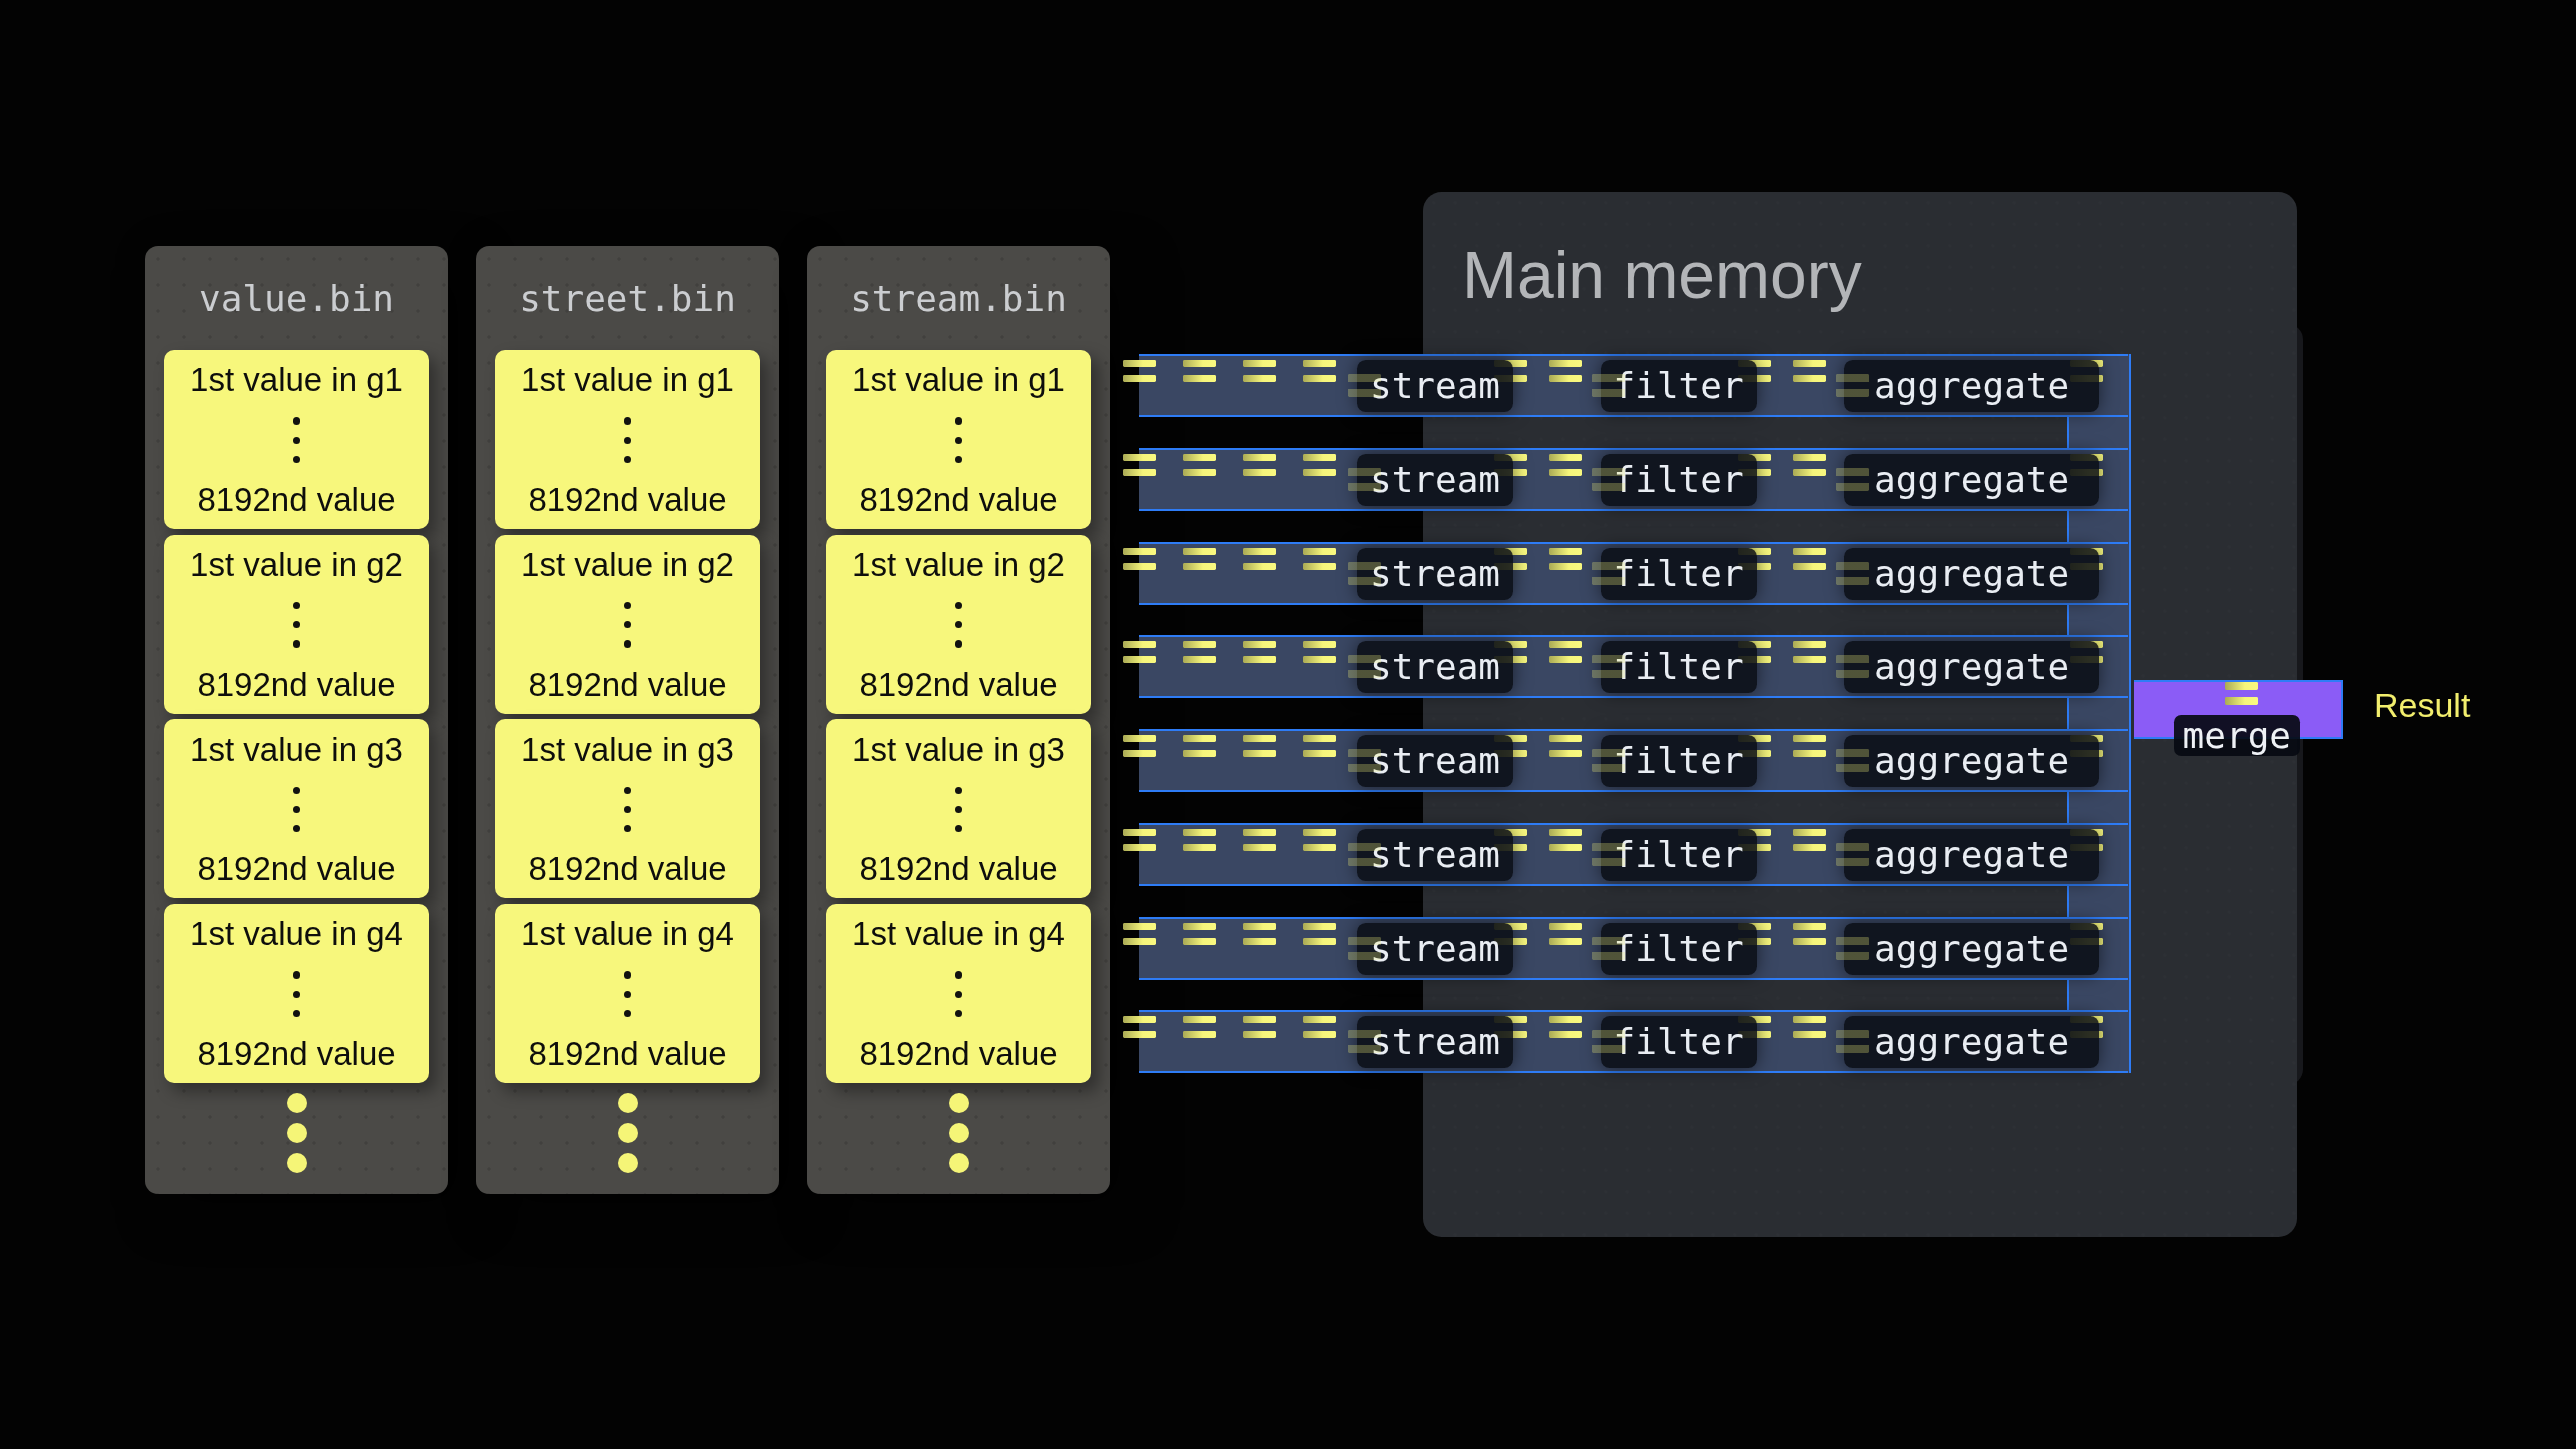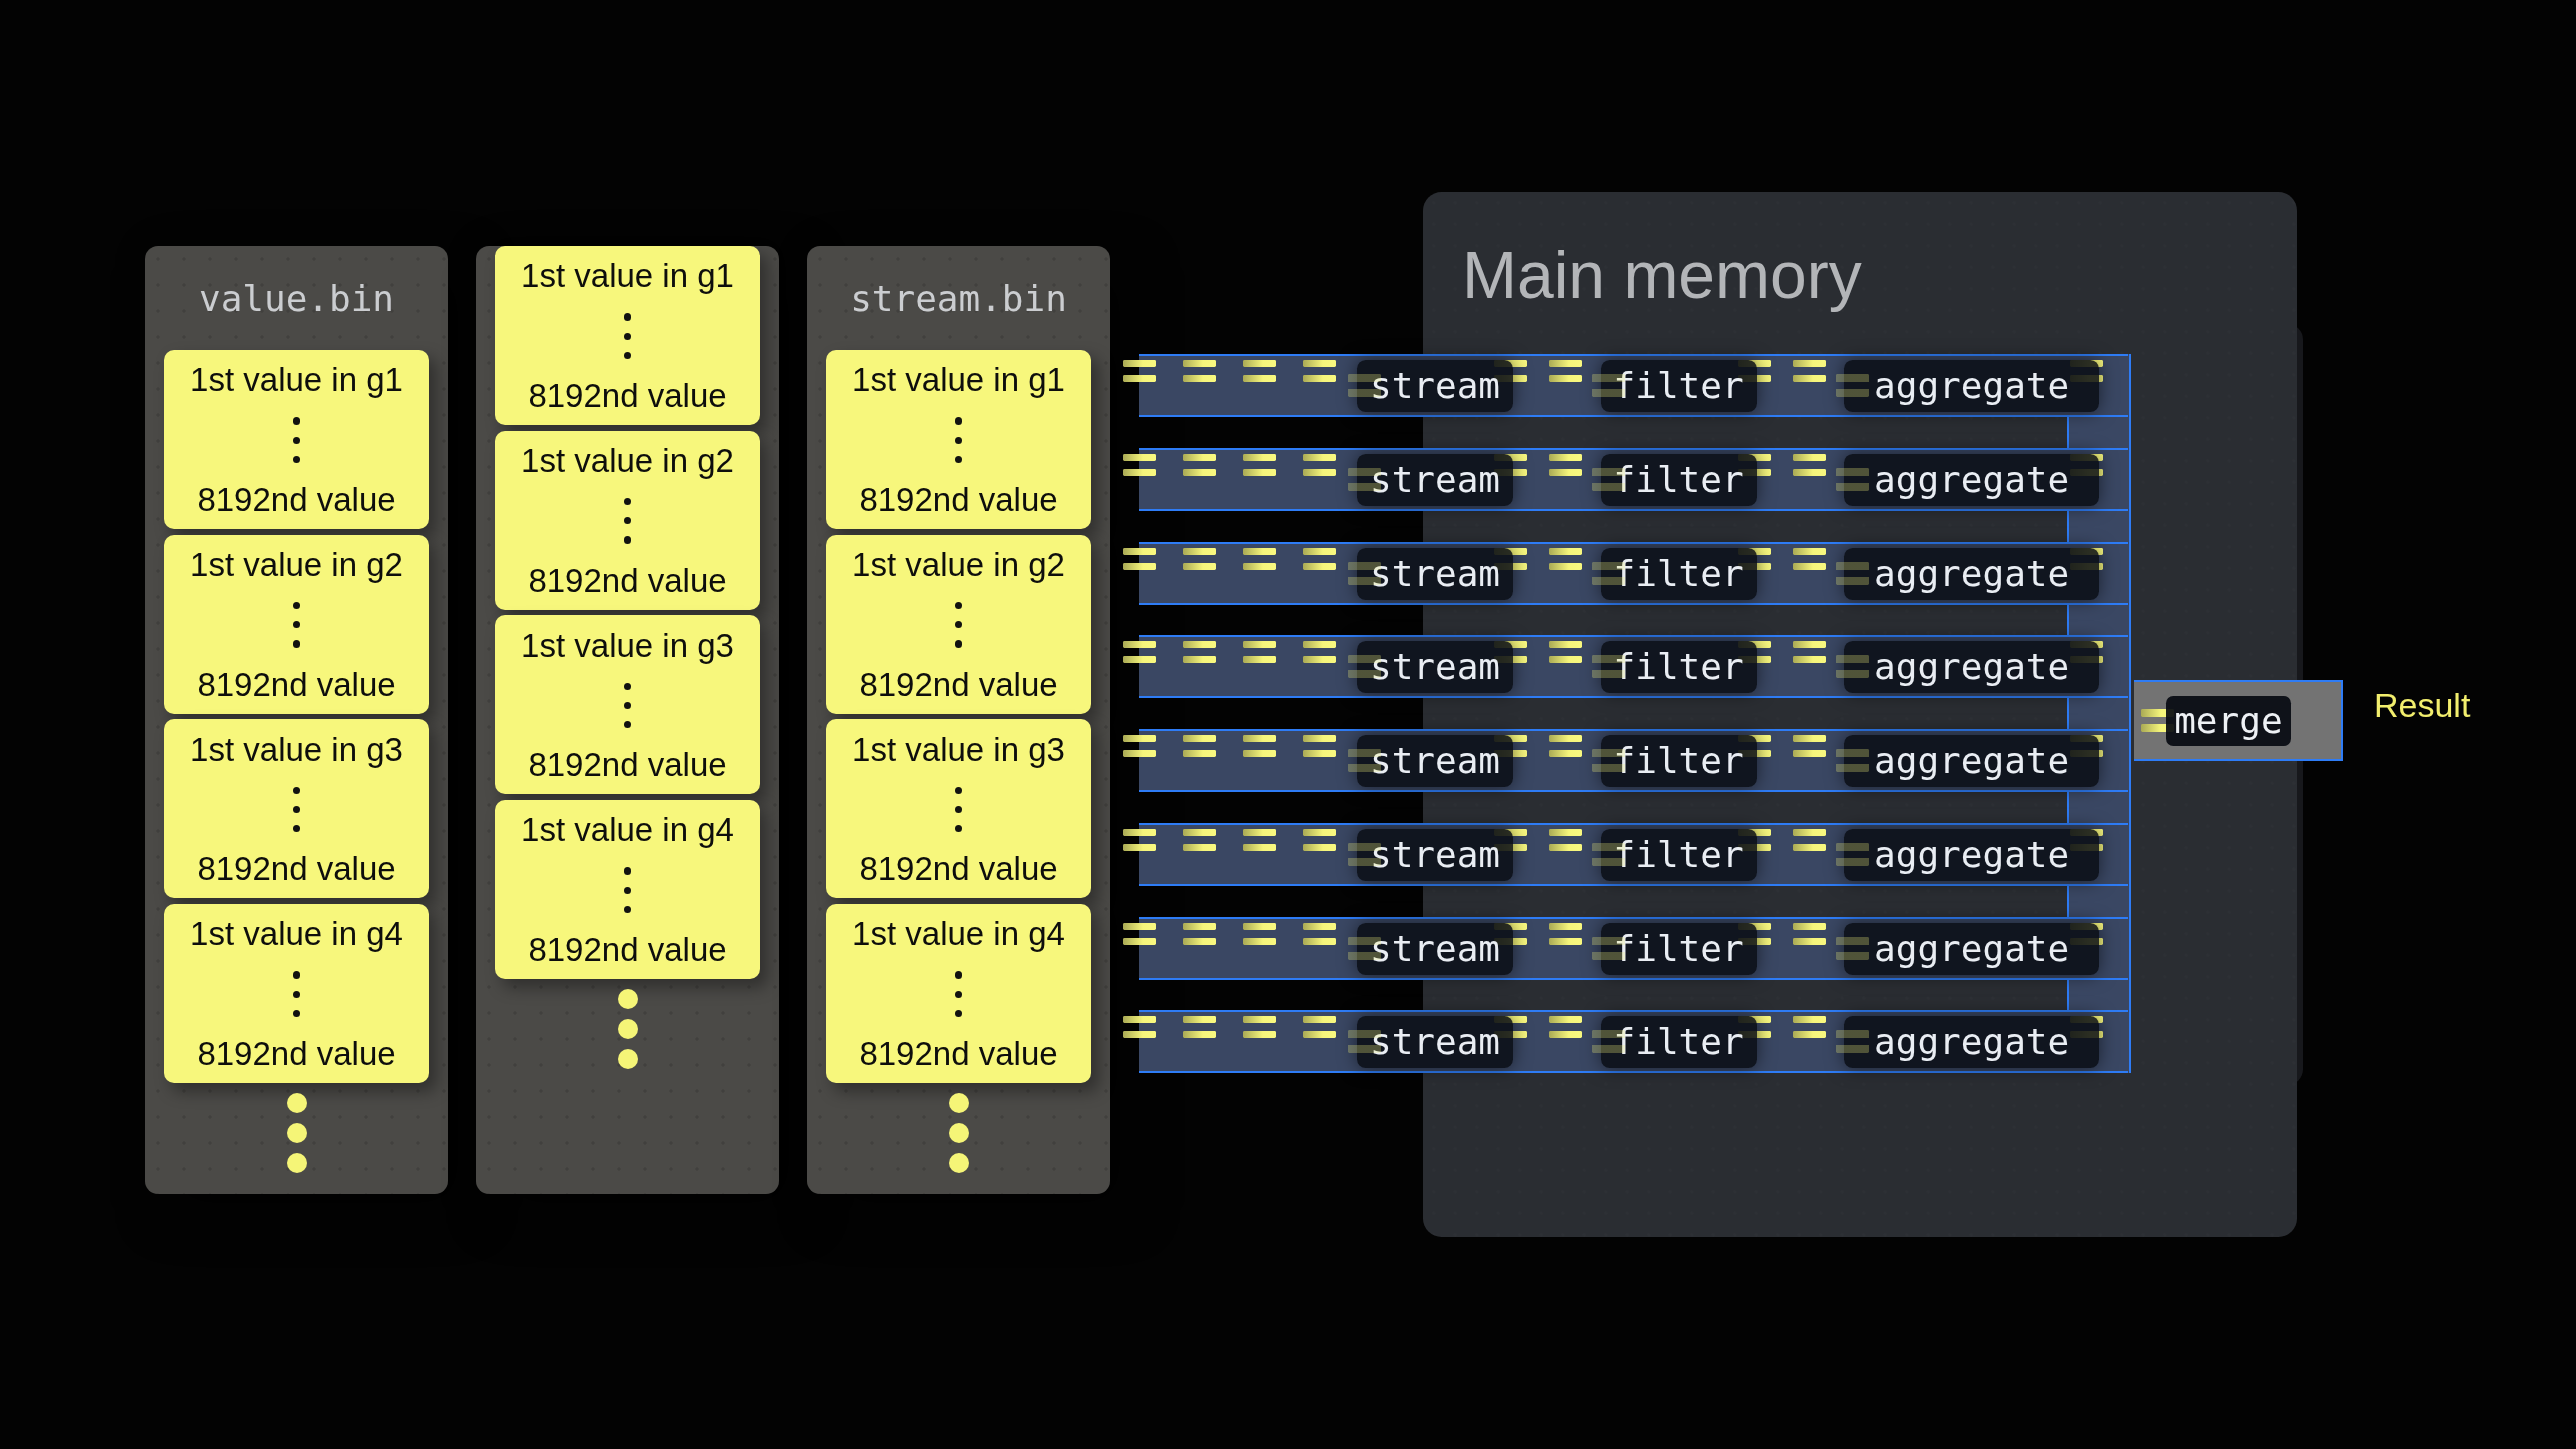--- a/index.html
+++ b/index.html
@@ -54,23 +54,23 @@
          font-family:"DejaVu Sans Mono",monospace;font-size:36px;font-weight:500;
          display:flex;align-items:center;justify-content:center;padding:0 13px;
          box-shadow:0 0 18.6px rgba(0,0,0,.55);white-space:nowrap;}
   .opbox.agg{padding:0 30px;}
   .opbox::before{content:"";position:absolute;left:-8.6px;top:50%;margin-top:-11.4px;
          width:33px;height:23px;border-radius:1.4px;
          background:linear-gradient(to bottom,rgba(246,246,124,.28) 0 7.9px,
                     transparent 7.9px 15px,rgba(246,246,124,.28) 15px 23px);}
 
   
-  .channel{position:absolute;left:2134px;top:680px;width:209px;height:81px;box-sizing:border-box;
-           border:2.9px solid #2e7cf6;border-left:none;background:#737373;
-           display:flex;align-items:center;padding-left:7.2px;z-index:6;}
+  .channel{position:absolute;left:2134px;top:680px;width:209px;height:59px;box-sizing:border-box;
+           border:2.9px solid #2e7cf6;border-left:none;background:#8b5cf6;
+           display:flex;align-items:center;padding-left:7.2px;z-index:6;flex-direction:column;}
   .merge-box{position:relative;z-index:2;height:50px;border-radius:7.2px;margin-left:-8.6px;
            background:rgba(7,10,17,.92);color:#eef1f5;display:flex;align-items:center;
            font-family:"DejaVu Sans Mono",monospace;font-size:36px;font-weight:500;padding:0 8.6px;}
   .result{position:absolute;left:2374px;top:686px;font-size:34px;font-weight:500;
           color:#f2ee6d;z-index:7;}
 </style>
 </head>
 <body>
 
 <div id="stage">
@@ -116,20 +116,21 @@
       </div>
     </div>
     <div class="cdots">
         <i></i>
         <i></i>
         <i></i>
       </div>
   </div>
 
   <div class="card" style="left:476px">
+    <div class="fname">street.bin</div>
     <div class="groups">
       <div class="vblock">
         <div class="vtext">1st value in g1</div>
         <div class="vdots">
             <i></i>
             <i></i>
             <i></i>
           </div>
         <div class="vtext">8192nd value</div>
       </div>

